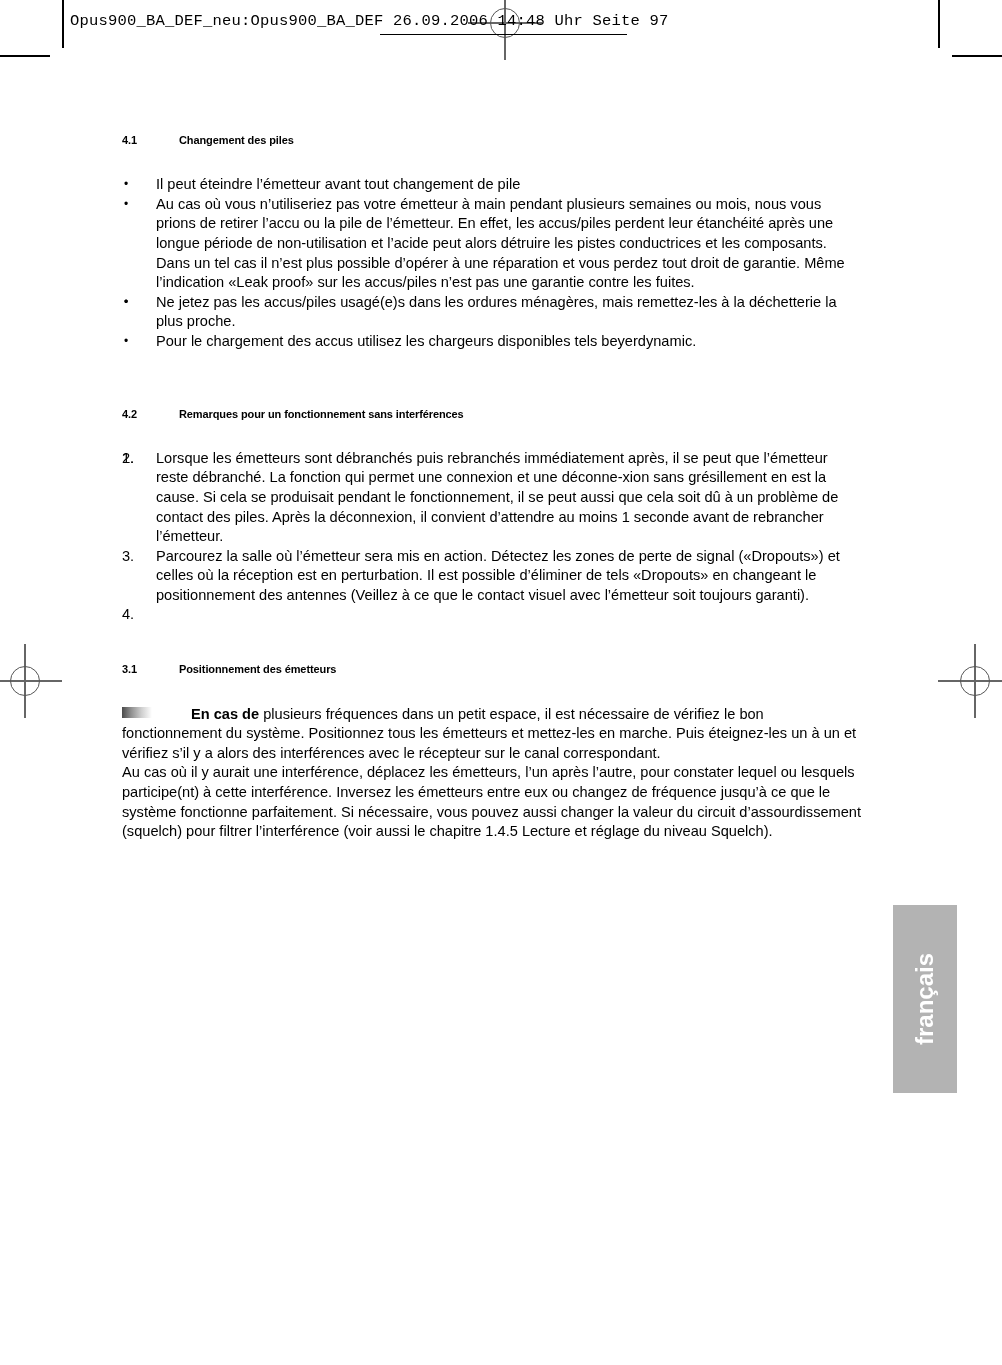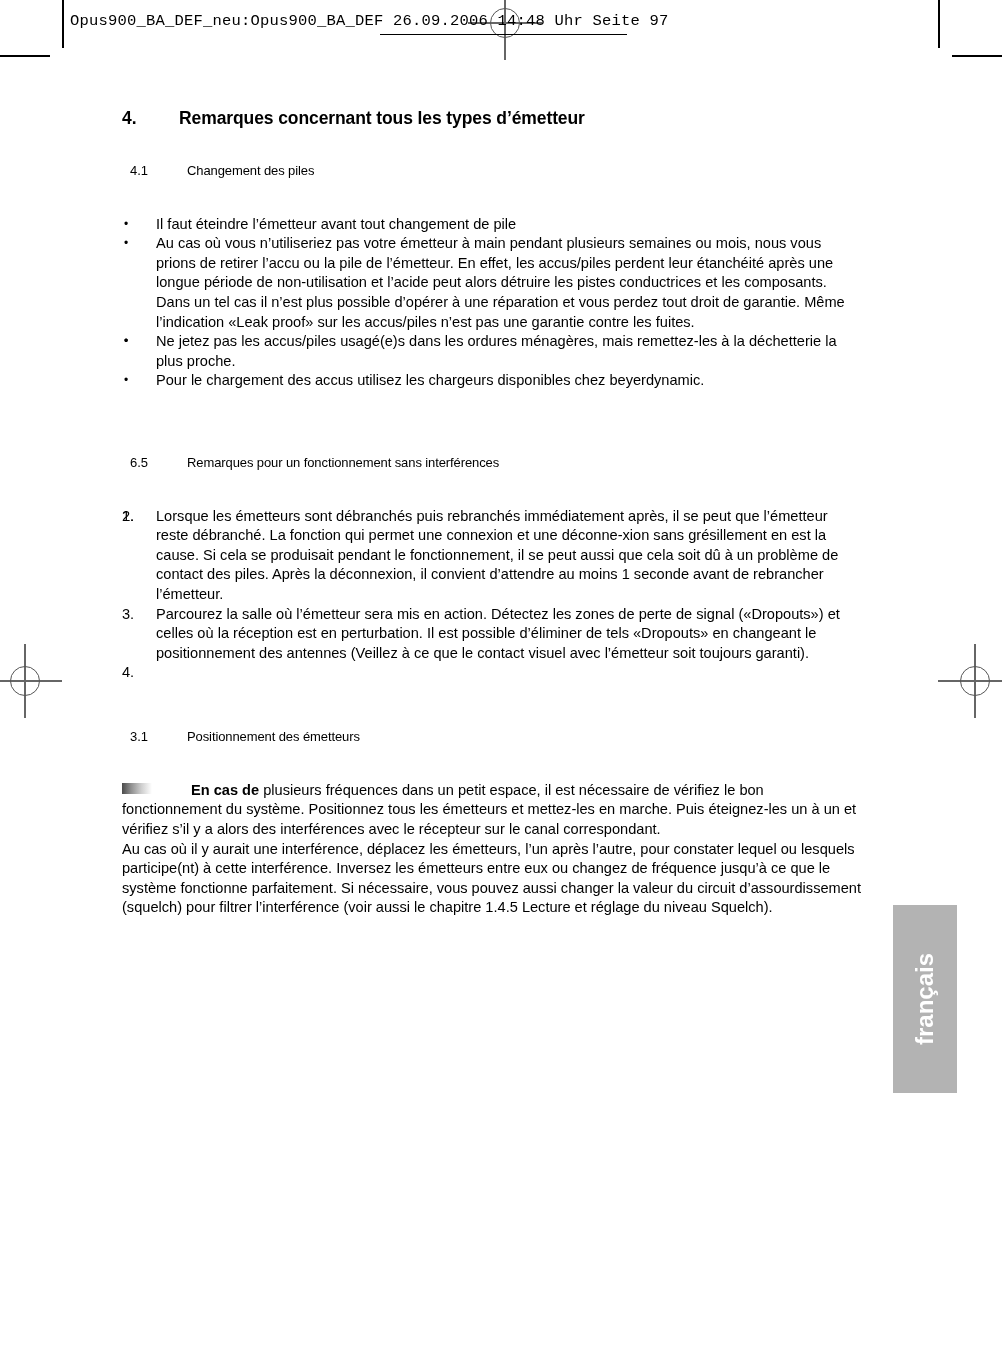--- a/index.html
+++ b/index.html
@@ -74,23 +74,23 @@
   }
 
   h1.sec-title {
     font-size: 17.5px;
     font-weight: bold;
     margin: 0 0 0 0;
     letter-spacing: -0.1px;
     line-height: 1.2;
   }
   h2.sub-title {
-    font-size: 13px;
-    font-weight: normal;
-    margin: 8px;
+    font-size: 11px;
+    font-weight: bold;
+    margin: 0;
     letter-spacing: -0.1px;
     line-height: 1.2;
   }
   .num-col {
     display: inline-block;
     width: 57px;
     vertical-align: top;
   }
 
   .spacer-a { height: 26px; }
@@ -215,58 +215,55 @@
     <div class="reg-v"></div>
     <div class="reg-h"></div>
     <div class="reg-circle"></div>
   </div>
 
   <div class="head-rule" style="left:380px; top:34px; width:247px;"></div>
   <div class="head-text" style="left:70px; top:12px;">Opus900_BA_DEF_neu:Opus900_BA_DEF   26.09.2006   14:48 Uhr   Seite 97</div>
 
   <div id="content">
 
-    <h1 class="sec-title">
-      <span class="num-col">4.</span><span>Remarques concernant tous les types d’émetteur</span>
-    </h1>
 
     <div class="spacer-a"></div>
 
     <h2 class="sub-title">
       <span class="num-col">4.1</span><span>Changement des piles</span>
     </h2>
 
     <div class="spacer-b"></div>
 
     <ul class="plain">
       <li class="item">
         <span class="marker bullet">•</span>
-        <span>Il faut éteindre l’émetteur avant tout changement de pile</span>
+        <span>Il peut éteindre l’émetteur avant tout changement de pile</span>
       </li>
       <li class="item">
         <span class="marker bullet">•</span>
         <span>Au cas où vous n’utiliseriez pas votre émetteur à main pendant plusieurs semaines ou mois, nous vous prions de retirer l’accu ou la pile de l’émetteur. En effet, les accus/piles perdent leur étanchéité après une longue période de non-utilisation et l’acide peut alors détruire les pistes conductrices et les composants. Dans un tel cas il n’est plus possible d’opérer à une réparation et vous perdez tout droit de garantie. Même l’indication «Leak proof» sur les accus/piles n’est pas une garantie contre les fuites.</span>
       </li>
       <li class="item">
         <span class="marker bullet">•</span>
       </li>
       <li class="item">
         <span class="marker bullet">•</span>
         <span>Ne jetez pas les accus/piles usagé(e)s dans les ordures ménagères, mais remettez-les à la déchetterie la plus proche.</span>
       </li>
       <li class="item">
         <span class="marker bullet">•</span>
-        <span>Pour le chargement des accus utilisez les chargeurs disponibles chez beyerdynamic.</span>
+        <span>Pour le chargement des accus utilisez les chargeurs disponibles tels beyerdynamic.</span>
       </li>
     </ul>
 
     <div class="spacer-c"></div>
 
     <h2 class="sub-title">
-      <span class="num-col">6.5</span><span>Remarques pour un fonctionnement sans interférences</span>
+      <span class="num-col">4.2</span><span>Remarques pour un fonctionnement sans interférences</span>
     </h2>
 
     <div class="spacer-d"></div>
 
     <ol class="plain">
       <li class="item">
         <span class="marker">1.</span>
       </li>
       <li class="item">
         <span class="marker">2.</span>

